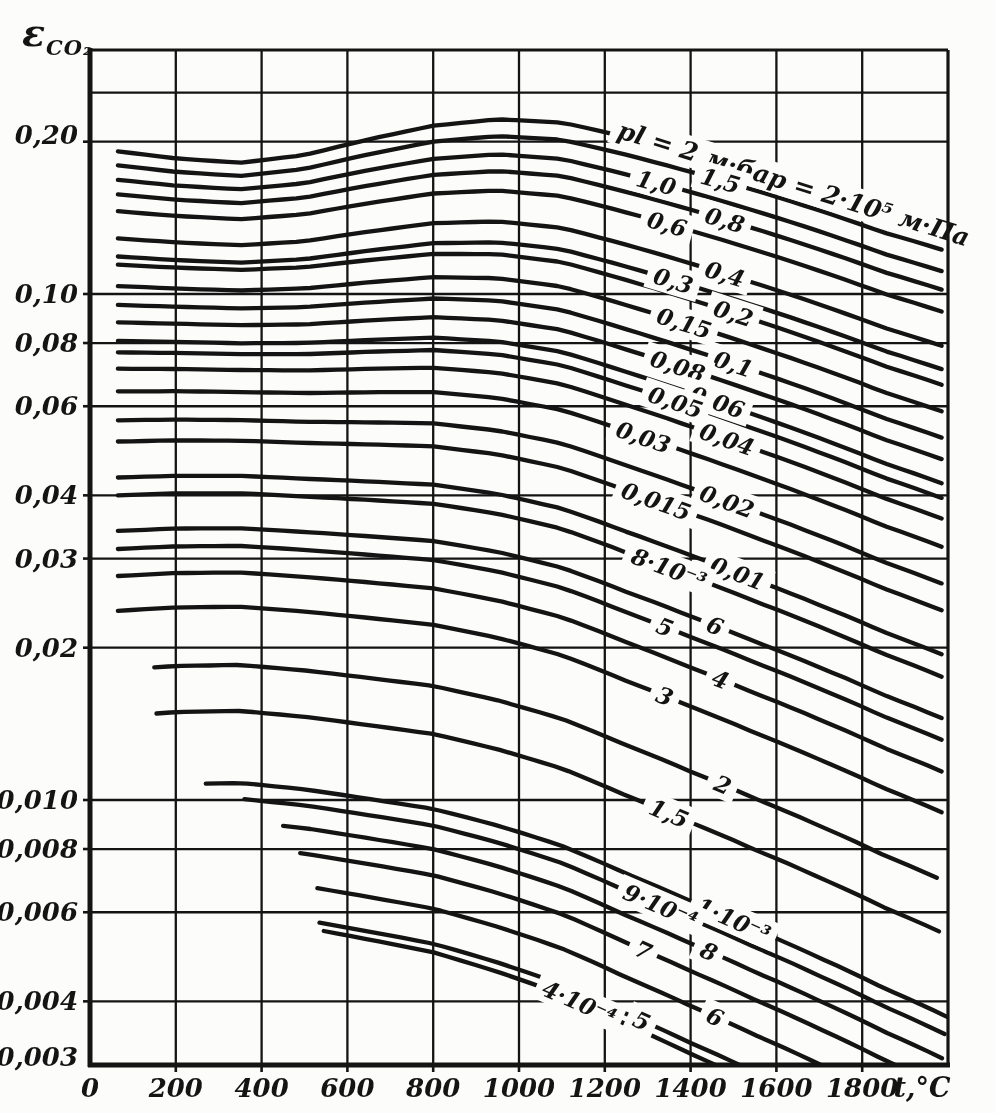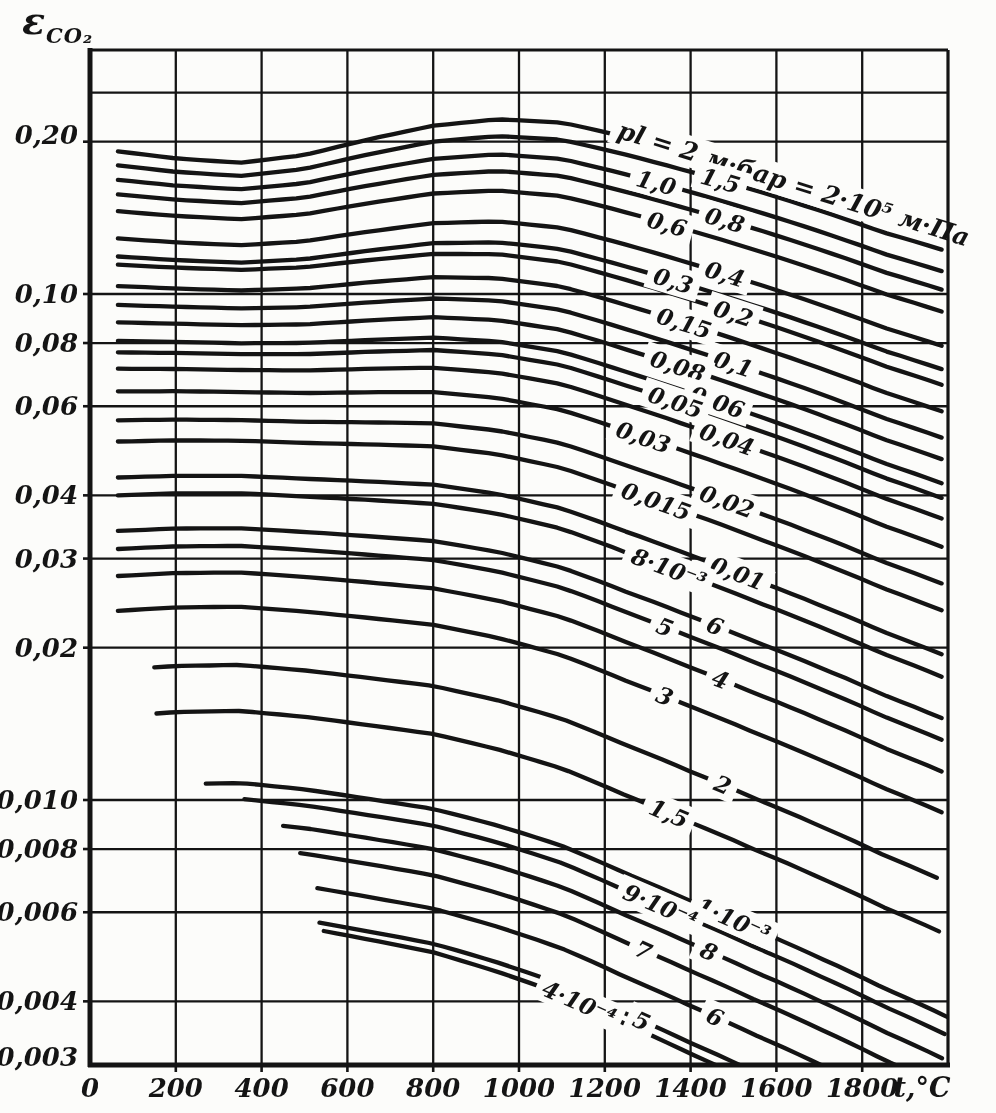--- a/index.html
+++ b/index.html
@@ -2,21 +2,21 @@
 <html><head>
 <meta charset="utf-8">
 <style>
   html,body{margin:0;padding:0;background:#e9e9e6;}
   #fig{
     position:relative;width:996px;height:1113px;background:#fcfcfa;
     font-family:"DejaVu Serif","Liberation Serif",serif;color:#141414;overflow:hidden;
   }
   #plot-svg{position:absolute;left:0;top:0;}
   #y-axis-title{
-    position:absolute;left:22px;top:2px;font-style:italic;font-weight:bold;
+    position:absolute;left:22px;top:14px;font-style:italic;font-weight:bold;
     font-size:38px;line-height:1;letter-spacing:1px;
   }
   #y-axis-title sub{font-size:21px;font-weight:bold;font-style:italic;}
   .tick-text{font-style:italic;font-weight:bold;}
 </style>
 </head>
 <body>
 
 <div id="fig">
   <svg id="plot-svg" width="996" height="1113">

